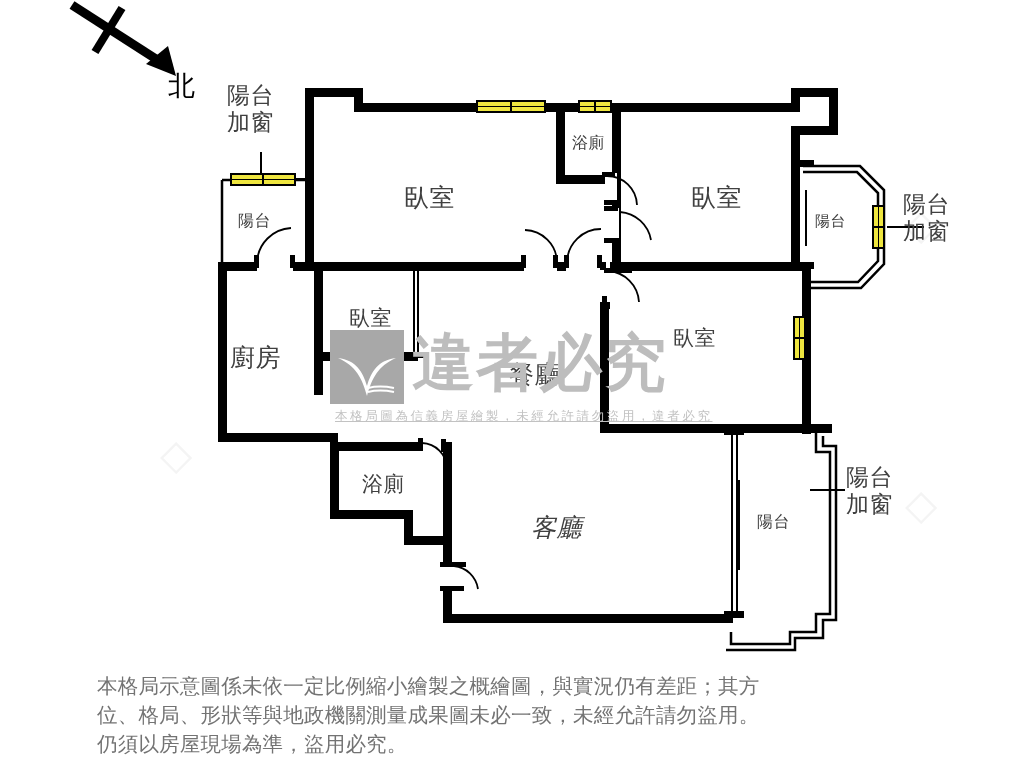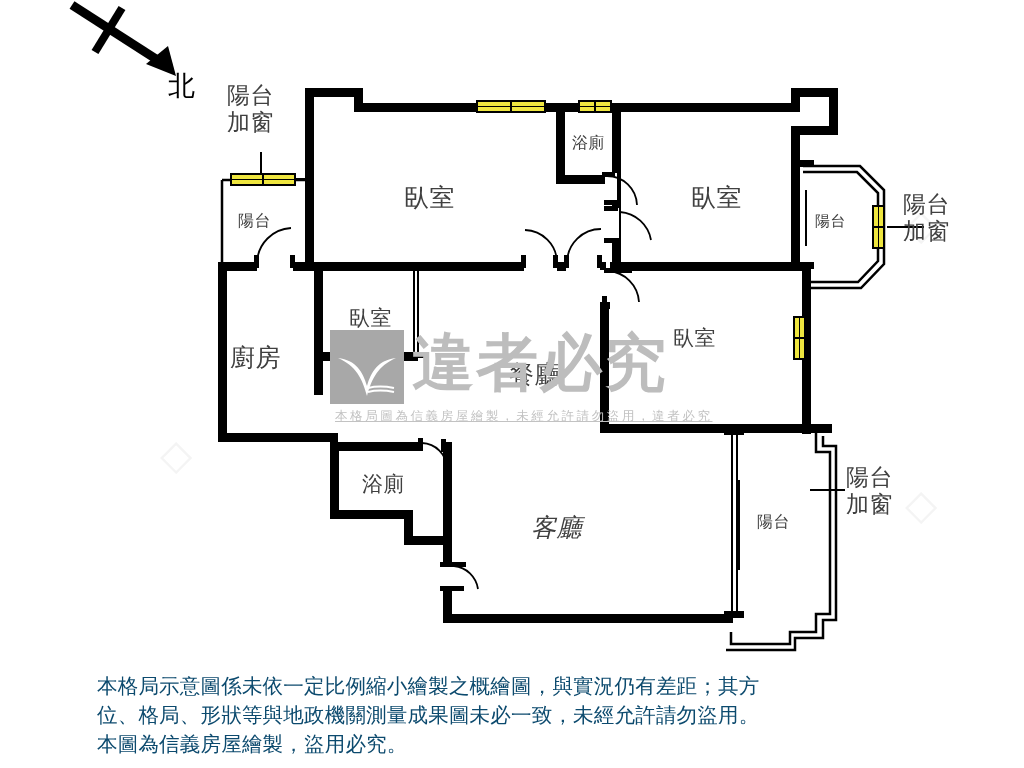--- a/index.html
+++ b/index.html
@@ -47,21 +47,21 @@
     font-size: 27px;
     color: #000;
   }
   #disclaimer {
     position: absolute;
     left: 97px;
     top: 672px;
     width: 860px;
     font-size: 20.5px;
     line-height: 1.42;
-    color: #0c4a6e;
+    color: #737373;
     letter-spacing: 0.2px;
   }
   #watermark {
     position: absolute;
     left: 330px;
     top: 330px;
     width: 375px;
     height: 90px;
     pointer-events: none;
   }
@@ -326,16 +326,16 @@
         <path d="M 38,62 C 46,60 54,60 64,62" stroke="#ffffff" stroke-width="2" fill="none"></path>
       </svg>
     </div>
     <div id="wm-text">違者必究</div>
     <div id="wm-small">本格局圖為信義房屋繪製，未經允許請勿盜用，違者必究</div>
   </div>
 
   <div id="disclaimer">
     <div>本格局示意圖係未依一定比例縮小繪製之概繪圖，與實況仍有差距；其方</div>
     <div>位、格局、形狀等與地政機關測量成果圖未必一致，未經允許請勿盜用。</div>
-    <div>本圖為信義房屋繪製，盜用必究。</div>
+    <div>仍須以房屋現場為準，盜用必究。</div>
   </div>
 
 </div>
 
 </body></html>

